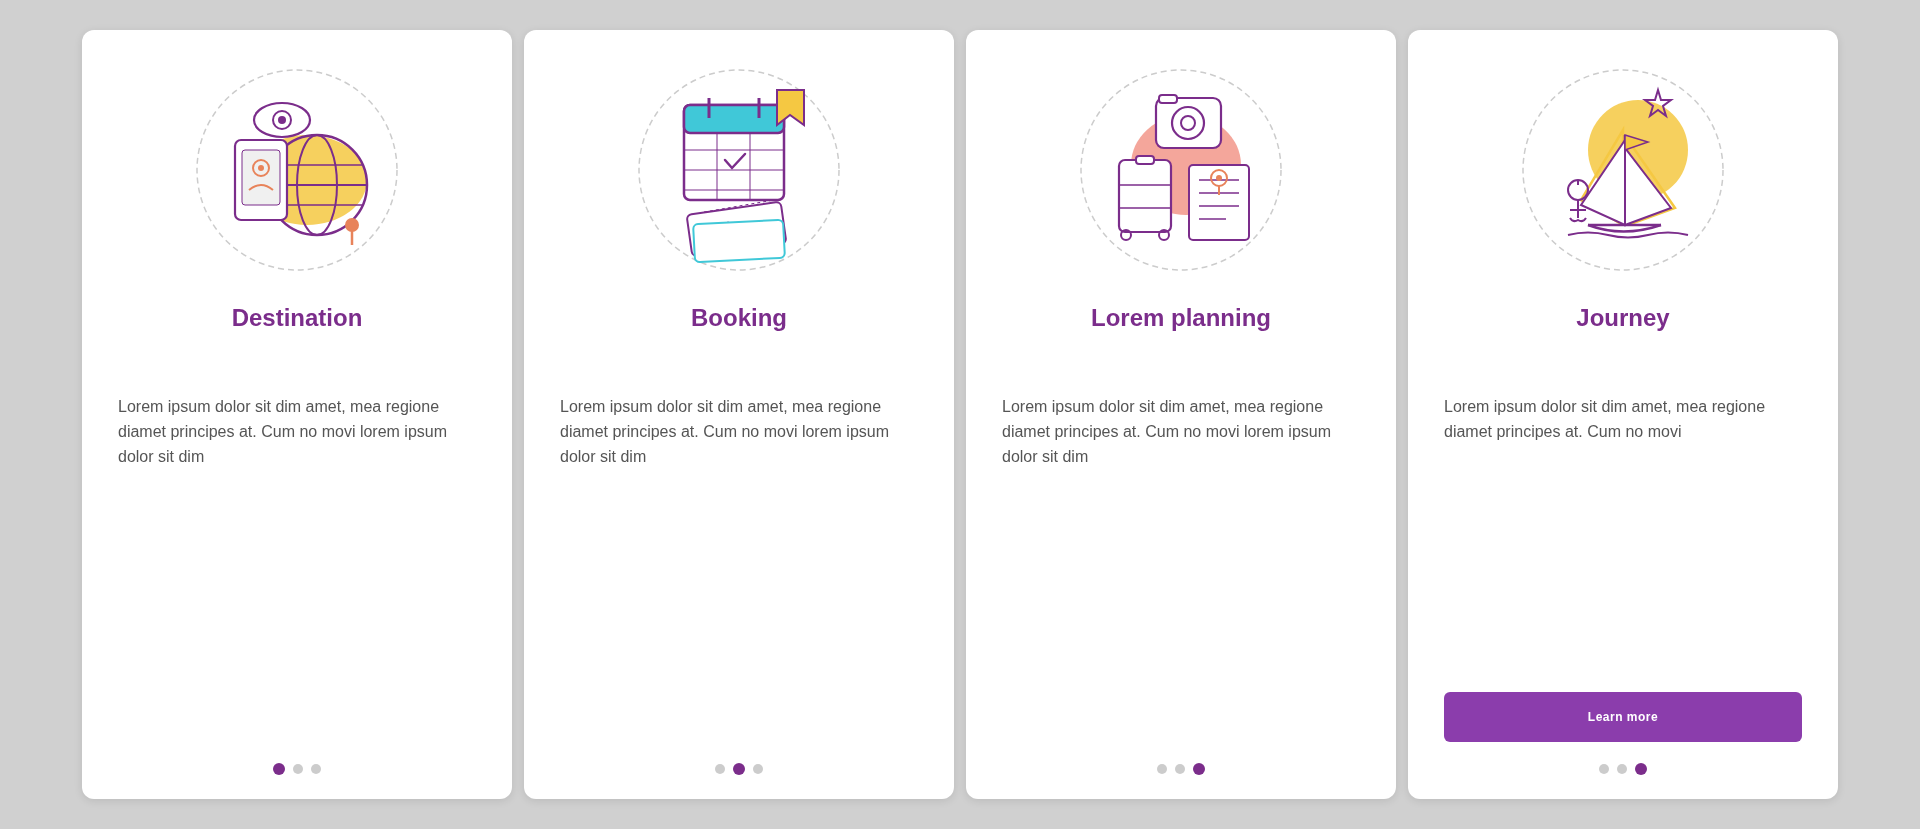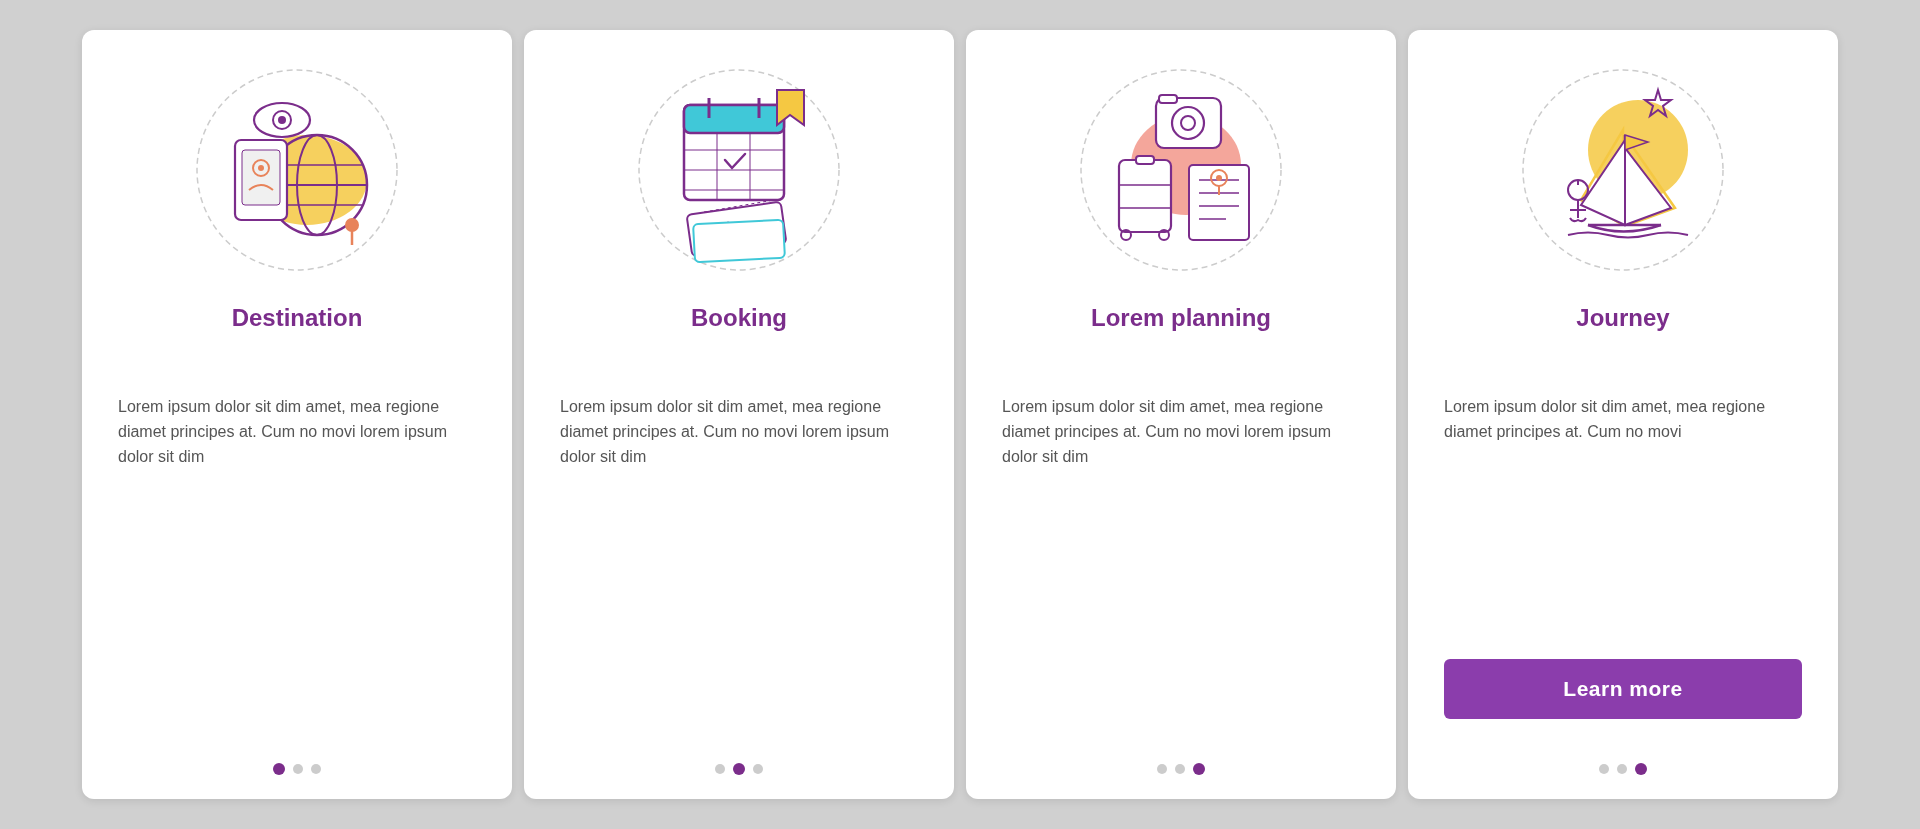--- a/index.html
+++ b/index.html
@@ -73,25 +73,25 @@
       width: 12px;
       height: 12px;
     }
     .learn-more-btn {
       background: #8b3dac;
       color: #fff;
       border: none;
       border-radius: 6px;
       width: 100%;
       padding: 18px 0;
-      font-size: 21px;
+      font-size: 12px;
       font-weight: 700;
       cursor: pointer;
       margin-top: 16px;
-      margin-bottom: 24px;
+      margin-bottom: 1px;
       letter-spacing: 0.5px;
     }
 
     
     svg text { font-family: Arial, sans-serif; }
   </style>
 </head>
 <body>
 
 <div class="cards-container">

